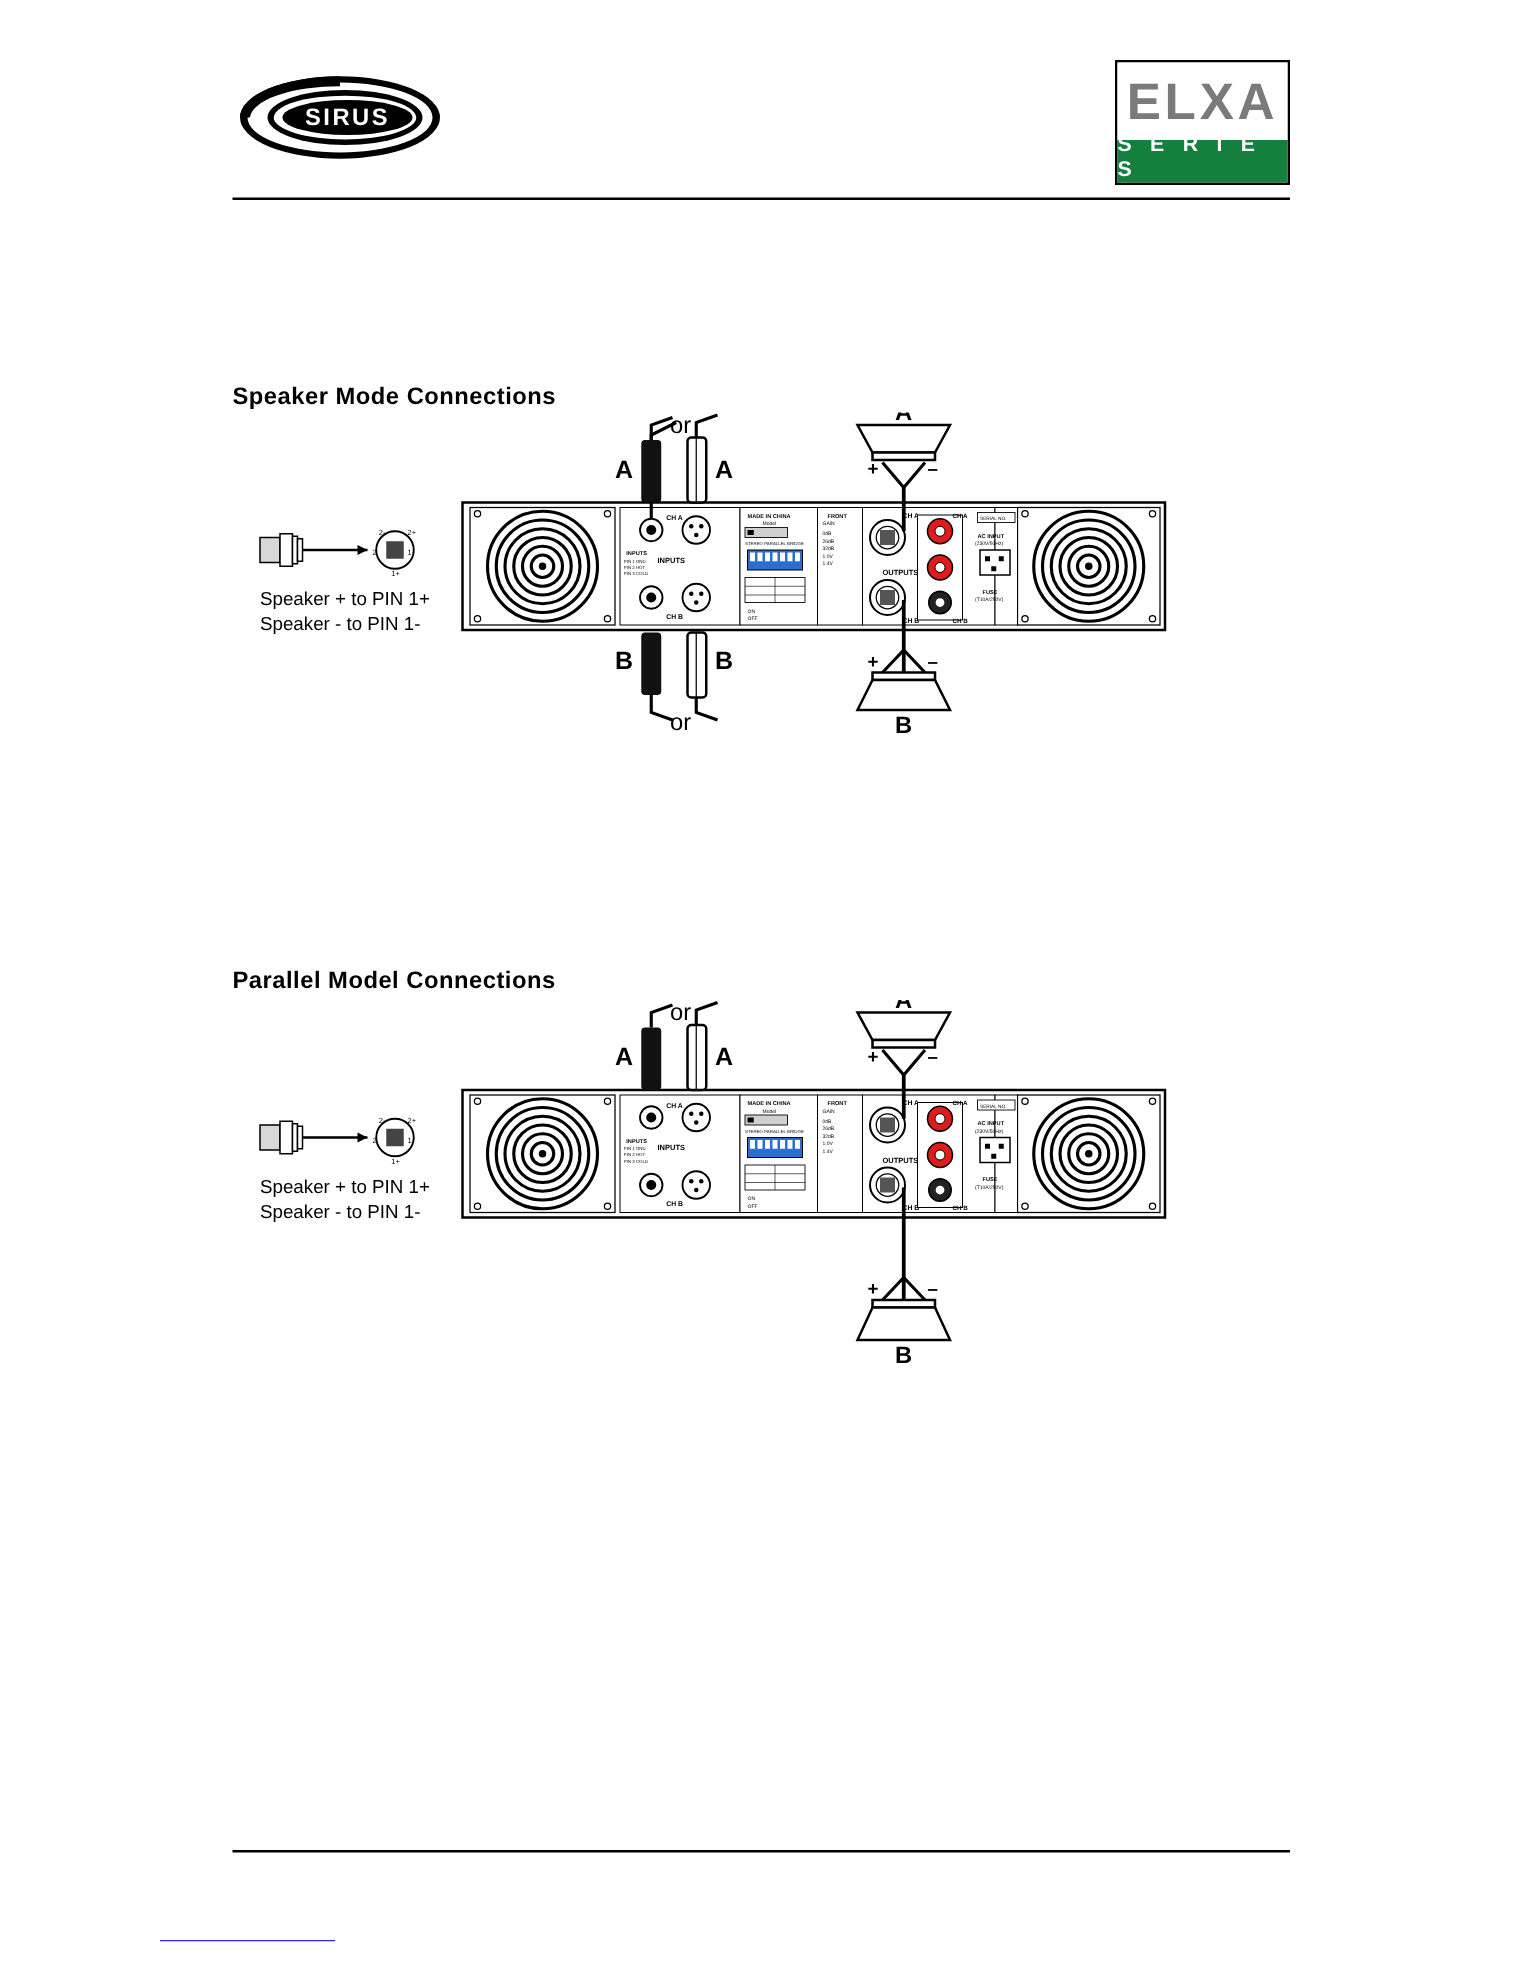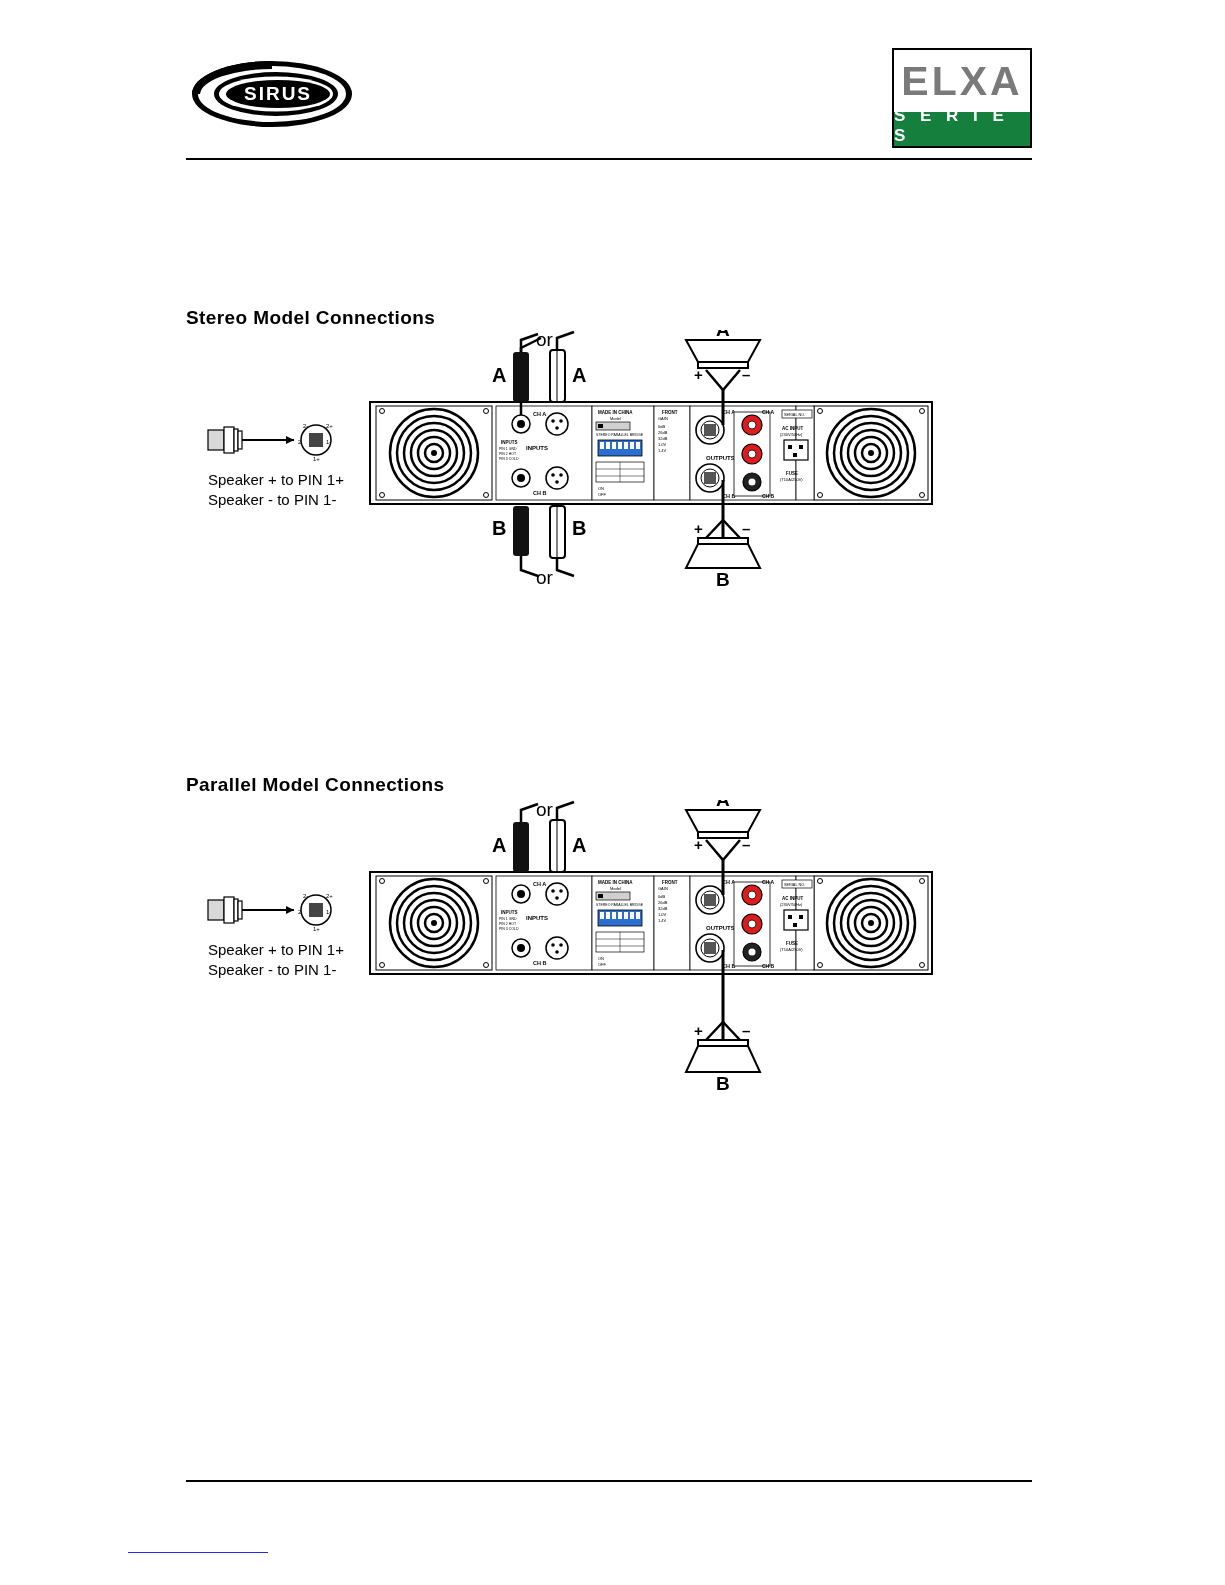--- a/index.html
+++ b/index.html
@@ -147,21 +147,21 @@
     <div class="elxa-top">
       <span>ELXA</span>
     </div>
     <div class="elxa-bottom">
       <span>S E R I E S</span>
     </div>
   </div>
 </div>
 <div class="header-rule"></div>
 
-<div class="section-title" id="title-stereo">Stereo Model Connections</div>
+<div class="section-title" id="title-stereo">Speaker Mode Connections</div>
 
 <div class="diagram" id="diagram-stereo">
 
   <div class="pin-note" style="top:140px">
     <div>Speaker + to PIN 1+</div>
     <div>Speaker - to PIN 1-</div>
   </div>
 
   <svg class="diag-svg" width="846" height="330" viewBox="0 0 846 330" xmlns="http://www.w3.org/2000/svg">
 

